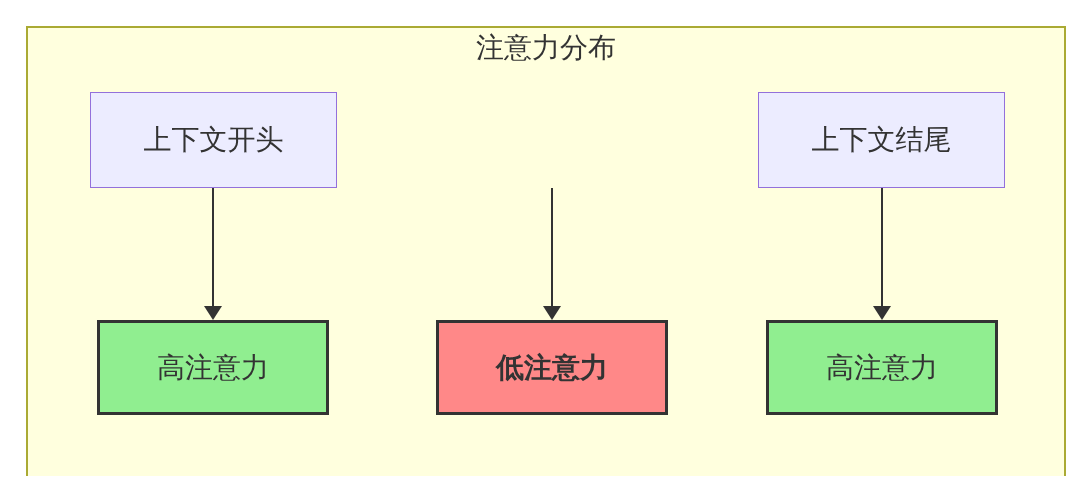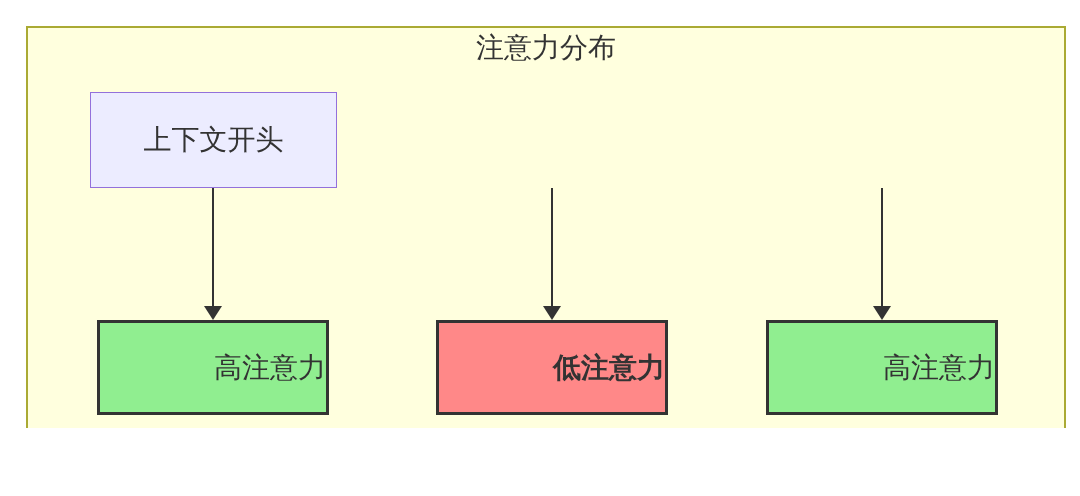--- a/index.html
+++ b/index.html
@@ -4,21 +4,21 @@
 <style>
   html, body {
     margin: 0;
     padding: 0;
     background: #ffffff;
     font-family: "Liberation Sans", "DejaVu Sans", sans-serif;
   }
   .canvas {
     position: relative;
     width: 1080px;
-    height: 428px;
+    height: 476px;
     background: var(--canvas-bg, #ffffff);
     overflow: hidden;
   }
   .container {
     position: absolute;
     left: 26px;
     top: 26px;
     width: 1040px;
     height: 453px;
     box-sizing: border-box;
@@ -51,21 +51,20 @@
     width: 247px;
     height: 96px;
     background: var(--source-node-bg, #ececff);
     border: 1.5px solid var(--source-node-border, #9370db);
   }
   .node.result {
     top: 320px;
     width: 232px;
     height: 95px;
     border: 3px solid var(--result-node-border, #333333);
-    justify-content: flex-end;
   }
   .node.result.high { background: var(--high-attention-bg, #90ee90); }
   .node.result.low  { background: var(--low-attention-bg, #ff8888); }
 
   .src-1 { left: 90px; }
   .src-2 { left: 429px; }
   .src-3 { left: 758px; }
   .res-1 { left: 97px; }
   .res-2 { left: 436px; font-weight: bold; }
   .res-3 { left: 766px; }
@@ -97,20 +96,23 @@
 <body>
 
 <div class="canvas">
   <div class="container">
     <div class="title">注意力分布</div>
   </div>
 
   <div class="node source src-1">
     <span>上下文开头</span>
   </div>
+  <div class="node source src-3">
+    <span>上下文结尾</span>
+  </div>
 
   <div class="arrow arr-1">
     <div class="shaft"></div>
     <div class="head"></div>
   </div>
   <div class="arrow arr-2">
     <div class="shaft"></div>
     <div class="head"></div>
   </div>
   <div class="arrow arr-3">

